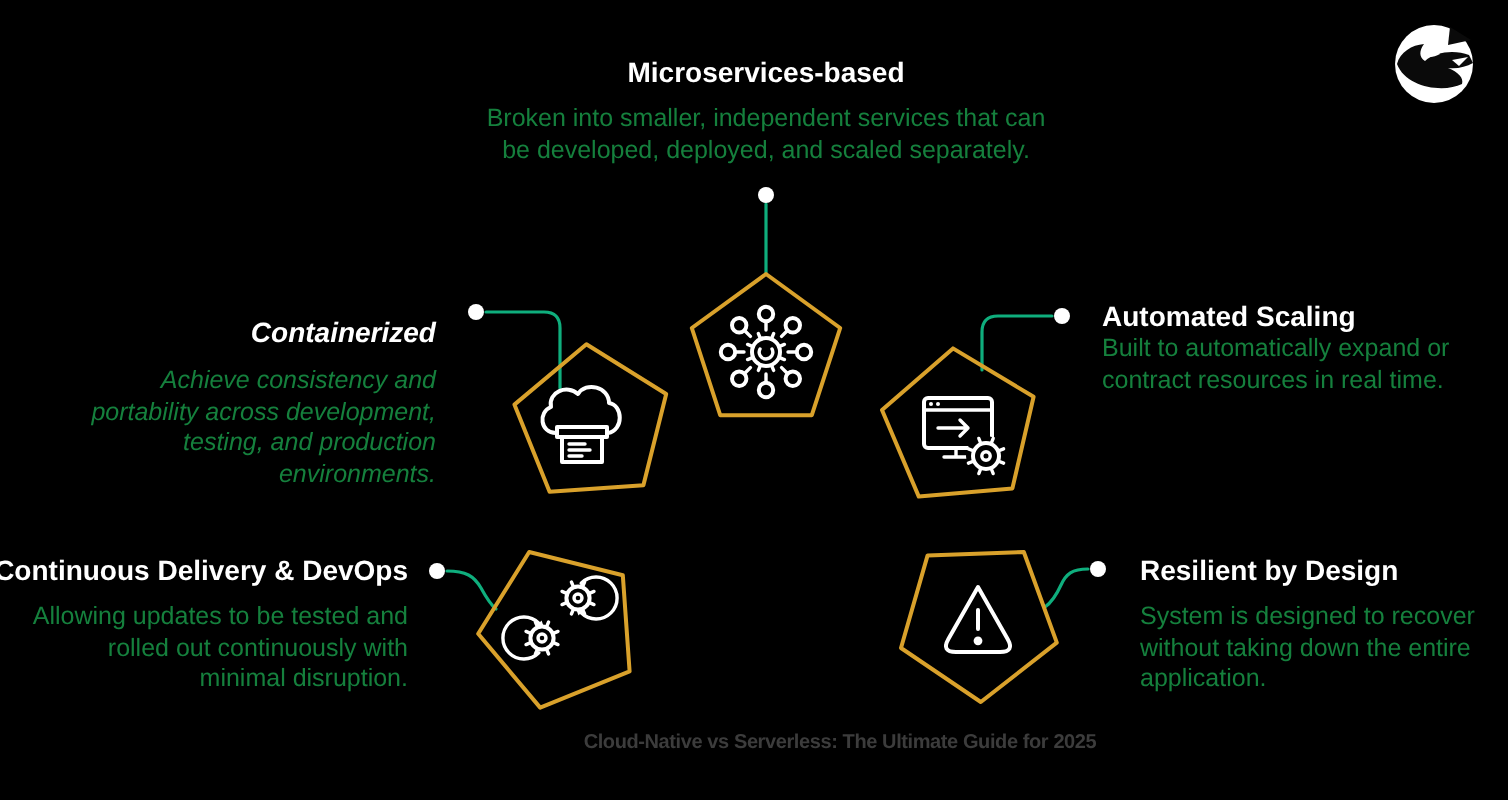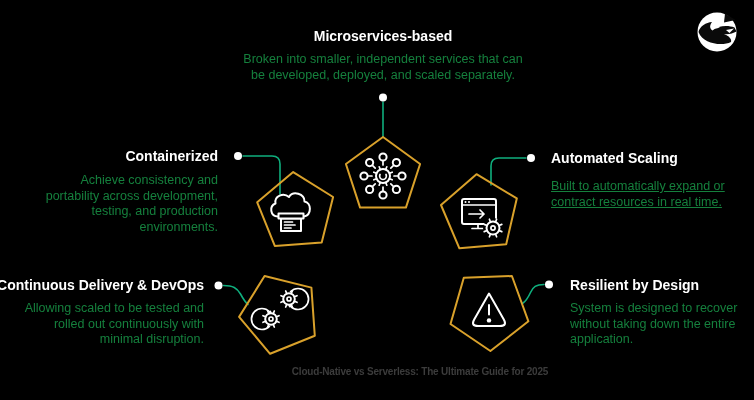--- a/index.html
+++ b/index.html
@@ -10,24 +10,24 @@
   }
   .gfx{position:absolute;left:0;top:0;z-index:1;}
   .txt{position:absolute;z-index:2;}
   .title{font-size:14px;font-weight:700;color:#fff;white-space:nowrap;line-height:18px;}
   .desc{font-size:12.5px;line-height:15.6px;color:#15803d;font-weight:400;}
   .align-r{text-align:right;}
   .align-l{text-align:left;}
   .align-c{text-align:center;}
   .card-top{left:237px;top:27px;width:292px;}
   .card-top .desc{margin-top:7px;}
-  .card-left{right:536px;top:147px;width:200px;}
+  .card-left{right:536px;top:157px;width:200px;font-style:italic;}
   .card-left .desc{margin-top:8px;margin-left:auto;width:184px;}
   .card-right{left:551px;top:149px;width:210px;}
-  .card-right .desc{margin-top:12px;width:196px;text-decoration:underline;}
+  .card-right .desc{margin-top:0;width:196px;}
   .card-bl{right:550px;top:276px;width:230px;}
   .card-bl .desc{margin-top:7px;margin-left:auto;width:196px;}
   .card-br{left:570px;top:276px;width:200px;}
   .card-br .desc{margin-top:7px;width:188px;}
   .footer{
     left:0;top:366px;width:754px;text-align:center;
     font-size:10px;font-weight:700;color:#3C3C3C;letter-spacing:-0.2px;padding-left:43px;
   }
   .ic{stroke:#fff;fill:none;stroke-width:2;stroke-linecap:round;stroke-linejoin:round;}
   .ic-thin{stroke:#fff;fill:none;stroke-width:1.7;stroke-linecap:round;}
@@ -148,21 +148,21 @@
     <div class="desc">Achieve consistency and portability across development, testing, and production environments.</div>
   </div>
 
   <div class="txt card-right align-l">
     <div class="title">Automated Scaling</div>
     <div class="desc">Built to automatically expand or contract resources in real time.</div>
   </div>
 
   <div class="txt card-bl align-r">
     <div class="title">Continuous Delivery &amp; DevOps</div>
-    <div class="desc">Allowing scaled to be tested and rolled out continuously with minimal disruption.</div>
+    <div class="desc">Allowing updates to be tested and rolled out continuously with minimal disruption.</div>
   </div>
 
   <div class="txt card-br align-l">
     <div class="title">Resilient by Design</div>
     <div class="desc">System is designed to recover without taking down the entire application.</div>
   </div>
 
   <div class="txt footer">Cloud-Native vs Serverless: The Ultimate Guide for 2025</div>
 
 </div>

